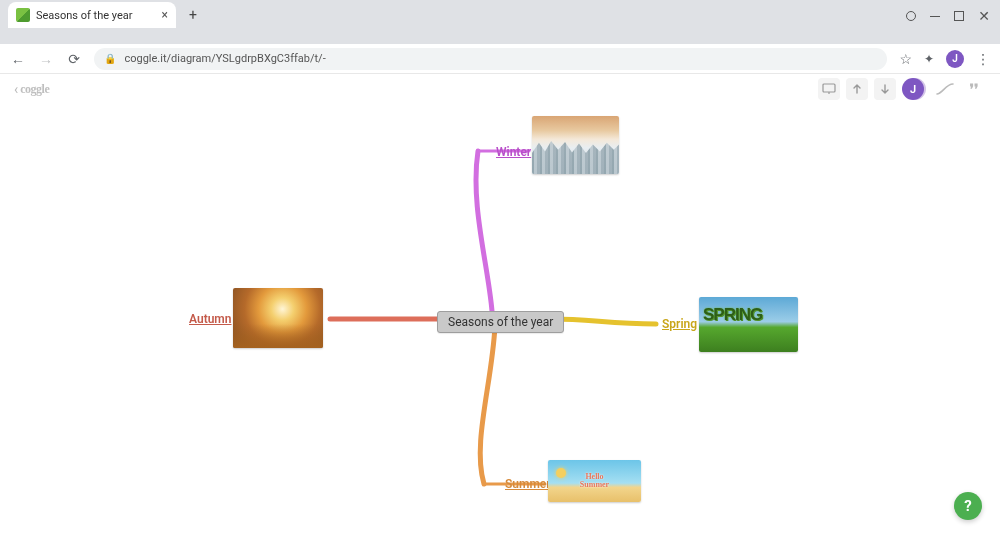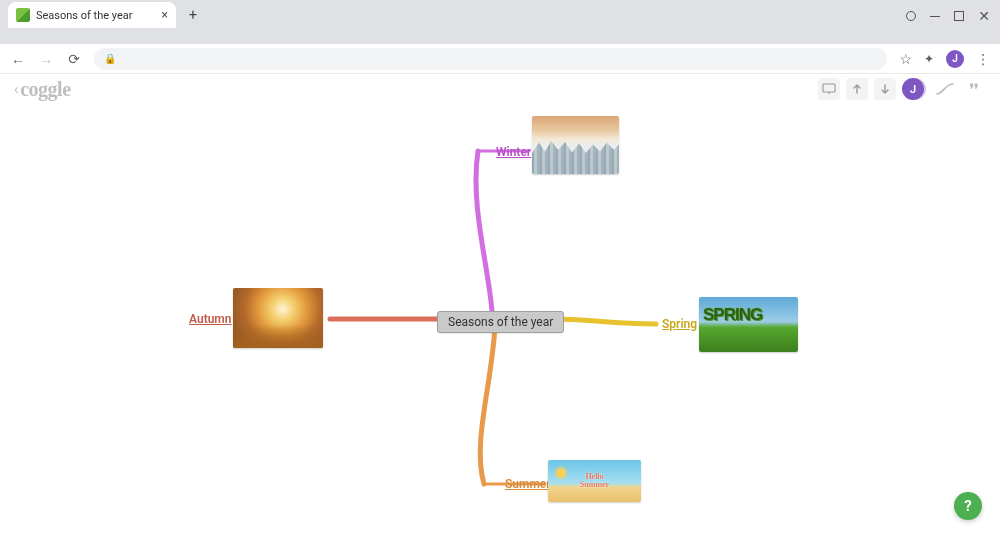--- a/index.html
+++ b/index.html
@@ -21,21 +21,21 @@
   .nav-bar { background: #fff; height: 30px; display: flex; align-items: center; padding: 0 10px; gap: 12px; border-bottom: 1px solid #e8e8e8; }
   .nav-icon { color: #5f6368; font-size: 14px; width: 16px; text-align: center; }
   .url-box { flex: 1; height: 22px; background: #f1f3f4; border-radius: 11px; display: flex; align-items: center; padding: 0 10px; font-size: 11px; color: #555; gap: 8px; }
   .url-box .lock { font-size: 10px; }
   .nav-right { display: flex; align-items: center; gap: 12px; color: #5f6368; font-size: 14px; }
   .nav-avatar { width: 18px; height: 18px; background: #7e57c2; border-radius: 50%; color: #fff; display: flex; align-items: center; justify-content: center; font-size: 10px; font-weight: 600; }
 
   
   .app-header { height: 30px; display: flex; align-items: center; padding: 0 14px; }
   .back-chev { color: #bbb; font-size: 14px; margin-right: 2px; }
-  .logo { font-family: "Comic Sans MS", cursive; color: #bfbfbf; font-size: 20px; font-weight: 600; letter-spacing: -0.5px; }
+  .logo { font-family: "Comic Sans MS", cursive; color: #bfbfbf; font-size: 12px; font-weight: 600; letter-spacing: -0.5px; }
   .toolbar { margin-left: auto; display: flex; align-items: center; gap: 6px; }
   .tool-btn { width: 22px; height: 22px; background: #f3f3f3; border-radius: 4px; display: flex; align-items: center; justify-content: center; color: #999; font-size: 12px; }
   .tool-avatar { width: 22px; height: 22px; background: #7e57c2; border-radius: 50%; color: #fff; display: flex; align-items: center; justify-content: center; font-size: 11px; font-weight: 600; box-shadow: 2px 0 0 #d4c5e8; margin-right: 4px; }
   .tool-curve { width: 22px; height: 22px; display: flex; align-items: center; justify-content: center; color: #bbb; }
   .tool-quote { width: 24px; height: 22px; display: flex; align-items: center; justify-content: center; color: #bbb; font-size: 14px; font-weight: bold; }
 
   
   .canvas { position: relative; width: 1000px; height: 434px; }
   .branches { position: absolute; top: 0; left: 0; }
   .node-center { position: absolute; left: 437px; top: 207px; background: #c9c9c9; border: 1px solid #9e9e9e; border-radius: 3px; padding: 3px 10px; font-size: 12px; color: #333; box-shadow: 0 1px 1px rgba(0,0,0,0.08); }
@@ -77,20 +77,21 @@
       <span class="x">✕</span>
     </div>
   </div>
 </div>
 <div class="nav-bar">
   <span class="nav-icon">←</span>
   <span class="nav-icon" style="opacity:.4">→</span>
   <span class="nav-icon">⟳</span>
   <div class="url-box">
     <span class="lock">🔒</span>
+    <span>coggle.it/diagram/YSLgdrpBXgC3ffab/t/-</span>
   </div>
   <div class="nav-right">
     <span>☆</span>
     <span style="font-size:12px">✦</span>
     <div class="nav-avatar">J</div>
     <span>⋮</span>
   </div>
 </div>
 
 <div class="app-header">

